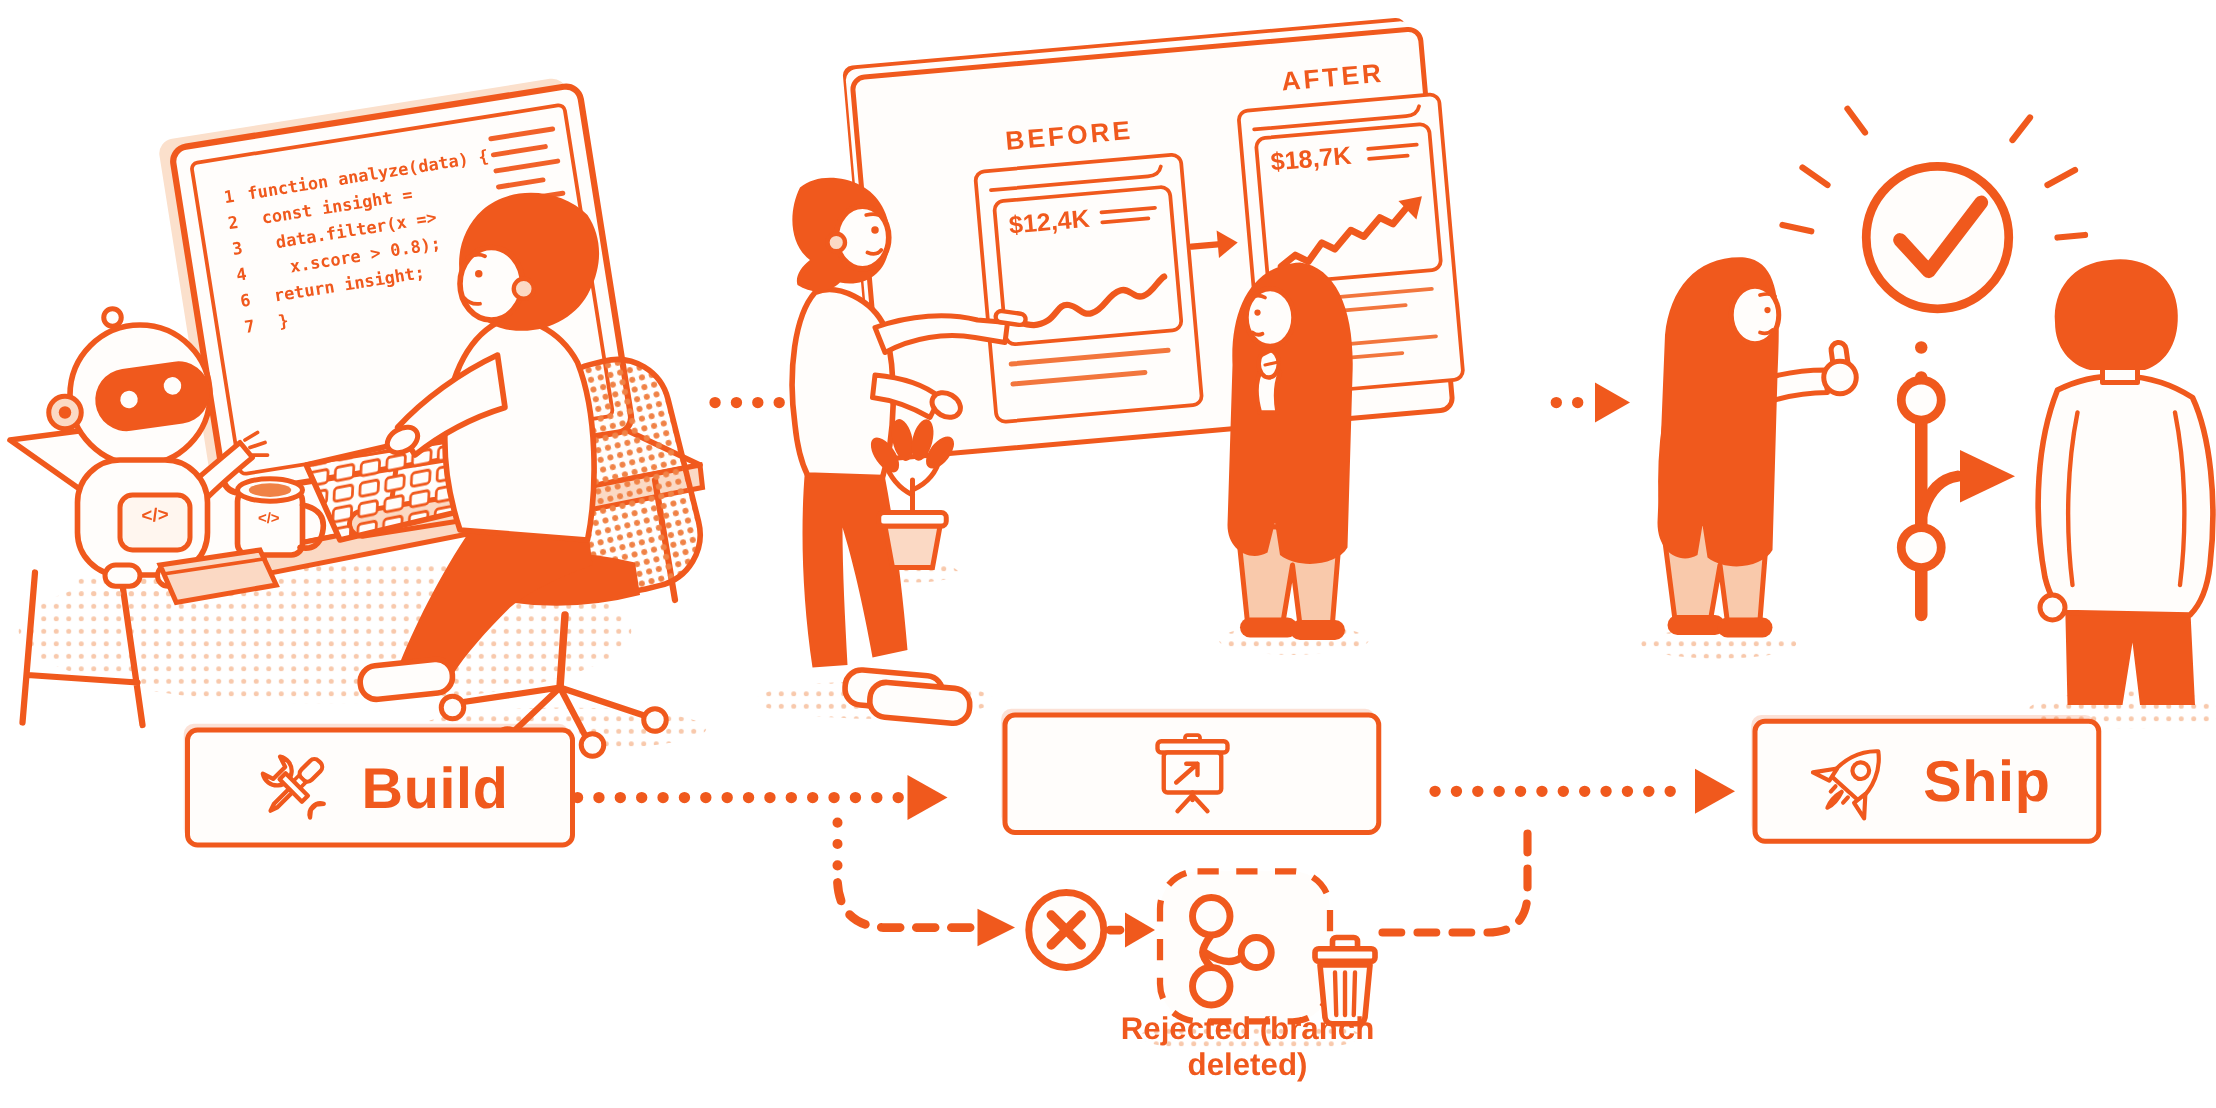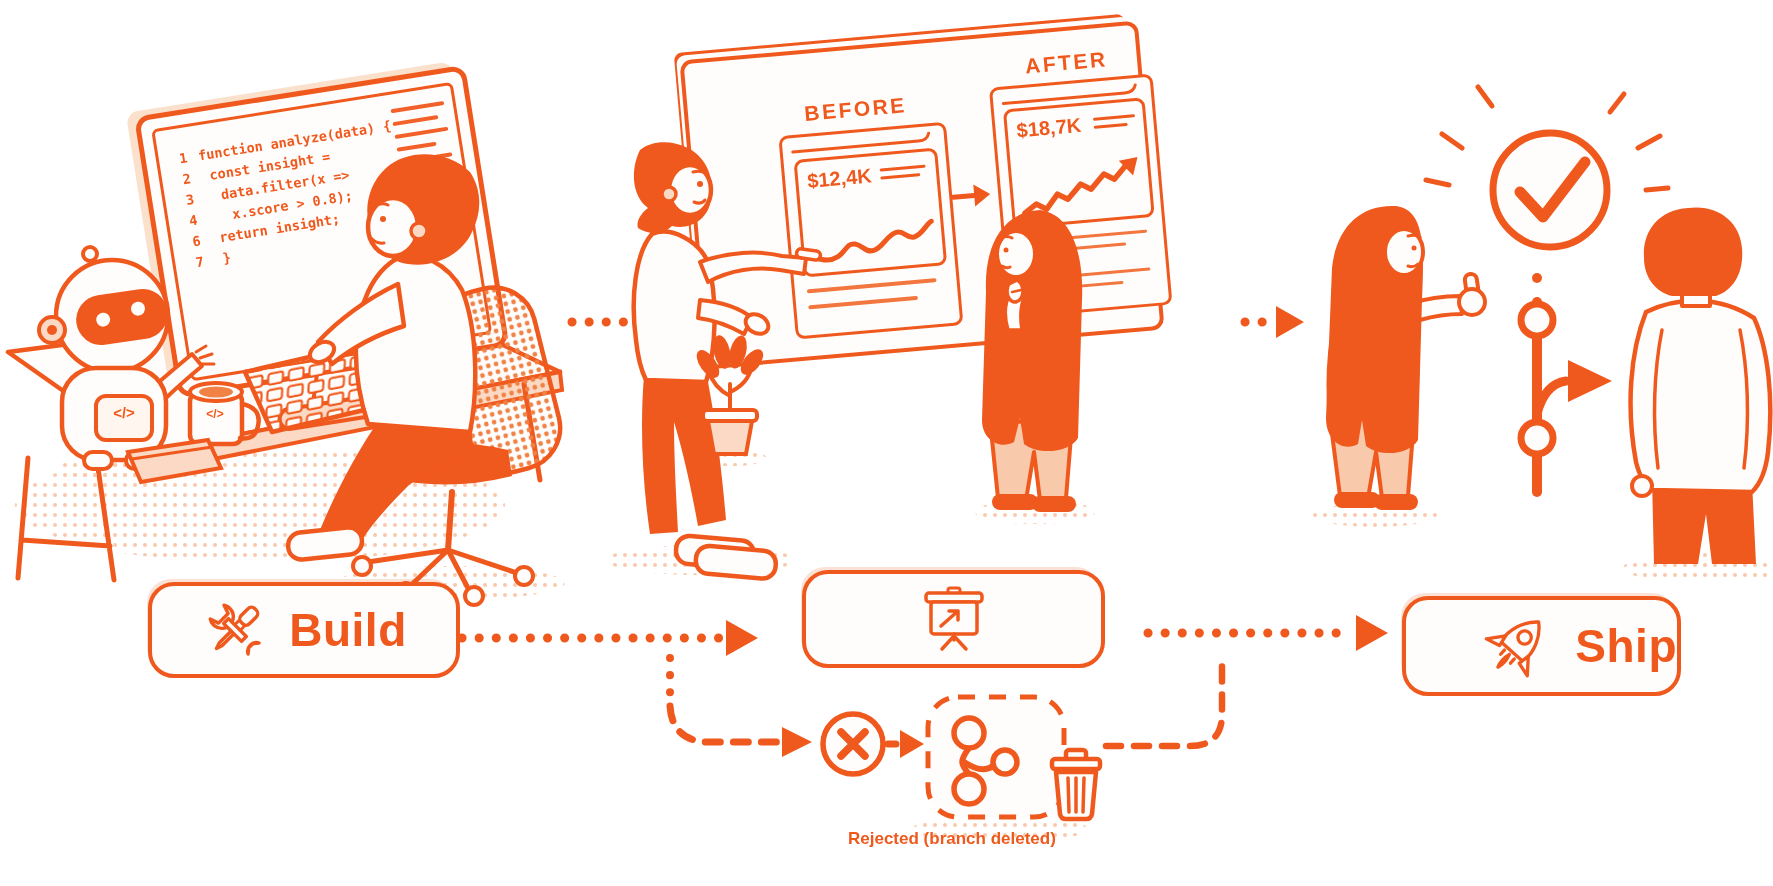--- a/index.html
+++ b/index.html
@@ -31,41 +31,41 @@
   .wb-value{position:absolute;left:9px;top:8px;font-size:20px;font-weight:800;color:#F0591D;}
   .wb-sline{position:absolute;height:3px;background:#F0591D;border-radius:2px;}
   .wb-chart{position:absolute;left:5px;bottom:4px;}
   .wb-longline{position:absolute;height:3.5px;background:#F2763D;border-radius:2px;left:12px;width:130px;}
   .wb-checkrow{position:absolute;left:10px;display:flex;align-items:flex-start;gap:10px;}
   .wb-checklines{padding-top:4px;}
   .wb-checklines div{height:3px;background:#F2763D;border-radius:2px;margin-bottom:8px;}
   .wb-midarrow{position:absolute;left:254px;top:140px;}
   
   .badge{position:absolute;display:flex;align-items:center;justify-content:center;gap:20px;
-    border:4px solid #F0591D;border-radius:26px;background:#FFFDFB;
+    border:4px solid #F0591D;border-radius:10px;background:#FFFDFB;
     box-shadow:-3px -5px 0 -2px rgba(240,89,29,0.18);}
   #badge-build{left:148px;top:582px;width:304px;height:88px;}
   #badge-present{left:802px;top:570px;width:295px;height:90px;}
-  #badge-ship{left:1402px;top:596px;width:271px;height:92px;justify-content:flex-end;}
+  #badge-ship{left:1402px;top:575px;width:271px;height:92px;}
   .badge-label{font-size:46px;font-weight:800;color:#F0591D;letter-spacing:0.5px;}
   
   #code{position:absolute;left:170px;top:150px;width:250px;transform:rotate(-9deg);
     transform-origin:0 0;color:#F0591D;font-family:"DejaVu Sans Mono",monospace;
     font-size:13.5px;font-weight:bold;line-height:21px;}
   .code-row{display:flex;}
   .code-row .ln{width:16px;text-align:right;margin-right:11px;flex:none;}
   .code-row .ct{white-space:pre;}
   
   #robot-chest{position:absolute;left:98px;top:404px;width:52px;text-align:center;
     font-size:15px;font-weight:800;color:#F0591D;transform:rotate(-3deg);}
   #mug-label{position:absolute;left:194px;top:407px;width:42px;text-align:center;
     font-size:12px;font-weight:800;color:#F0591D;}
   
-  #rejected-caption{position:absolute;left:848px;top:829px;width:300px;
-    font-size:17px;font-weight:800;color:#F0591D;}
+  #rejected-caption{position:absolute;left:848px;top:809px;width:300px;text-align:center;
+    font-size:25px;font-weight:800;color:#F0591D;}
 </style>
 </head>
 <body>
 
 <div class="canvas">
 
   <div id="whiteboard" class="layer1">
     <div class="wb-heading" id="wb-before-heading">BEFORE</div>
     <div class="wb-heading" id="wb-after-heading">AFTER</div>
 

